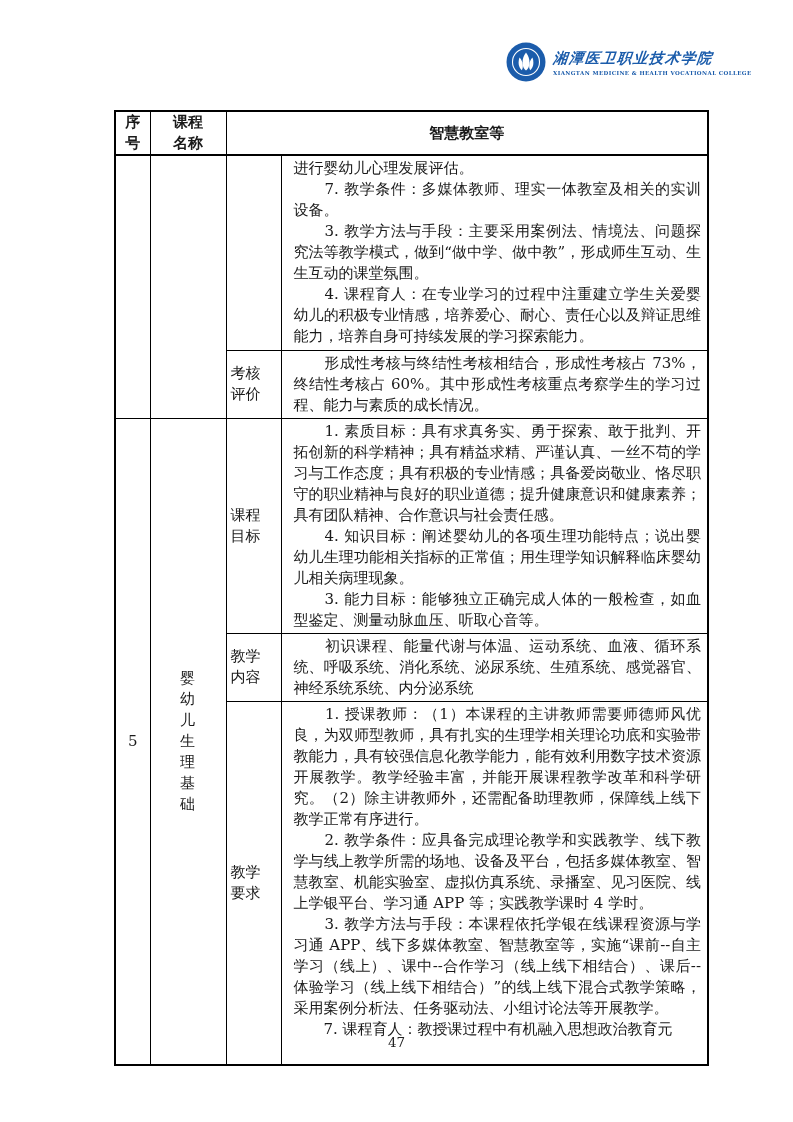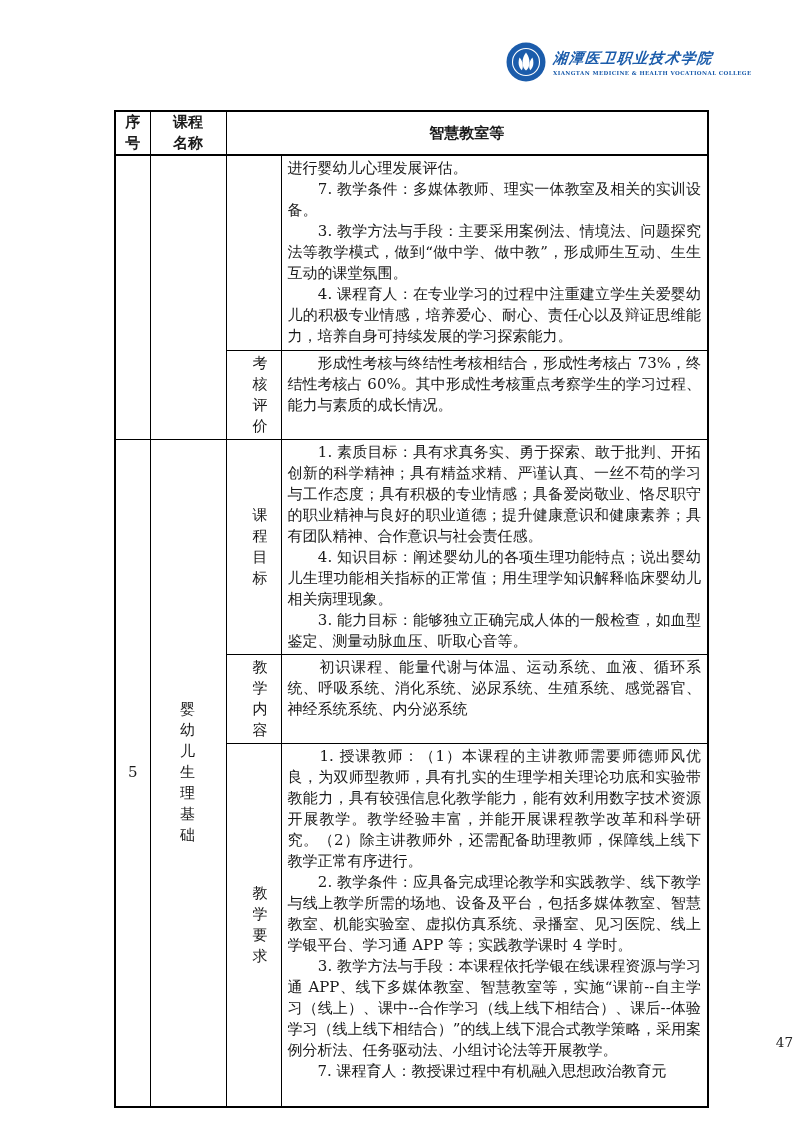--- a/index.html
+++ b/index.html
@@ -55,52 +55,52 @@
   }
   tr.hdr th {
     font-weight: bold;
     text-align: center;
     vertical-align: middle;
     border-bottom: 2px solid #000;
     font-size: 15px;
   }
   .pre { white-space: pre-line; }
   td.lbl {
-    text-align: right;
+    text-align: left;
     vertical-align: middle;
     font-weight: bold;
-    padding: 2px 13px;
+    padding: 2px 4px;
   }
   td.idx {
     text-align: center;
     vertical-align: middle;
     font-size: 15px;
   }
   td.cname {
     text-align: center;
     vertical-align: middle;
     letter-spacing: 1px;
     padding: 2px 24px;
   }
   td.content {
     vertical-align: top;
-    padding: 2px 6px 2px 6px;
+    padding: 2px 6px 2px 12px;
     text-align: justify;
     margin-top: 45px;
   }
   td.content p {
     margin: 0;
     word-break: break-all;
   }
 
   
   .page-num {
     position: absolute;
     top: 1034px; left: 0; right: 0;
-    text-align: right;
+    text-align: center;
     font-size: 13.5px;
     color: #222;
   }
 </style>
 </head>
 <body>
 
 <div class="page">
 
   <div class="logo">

